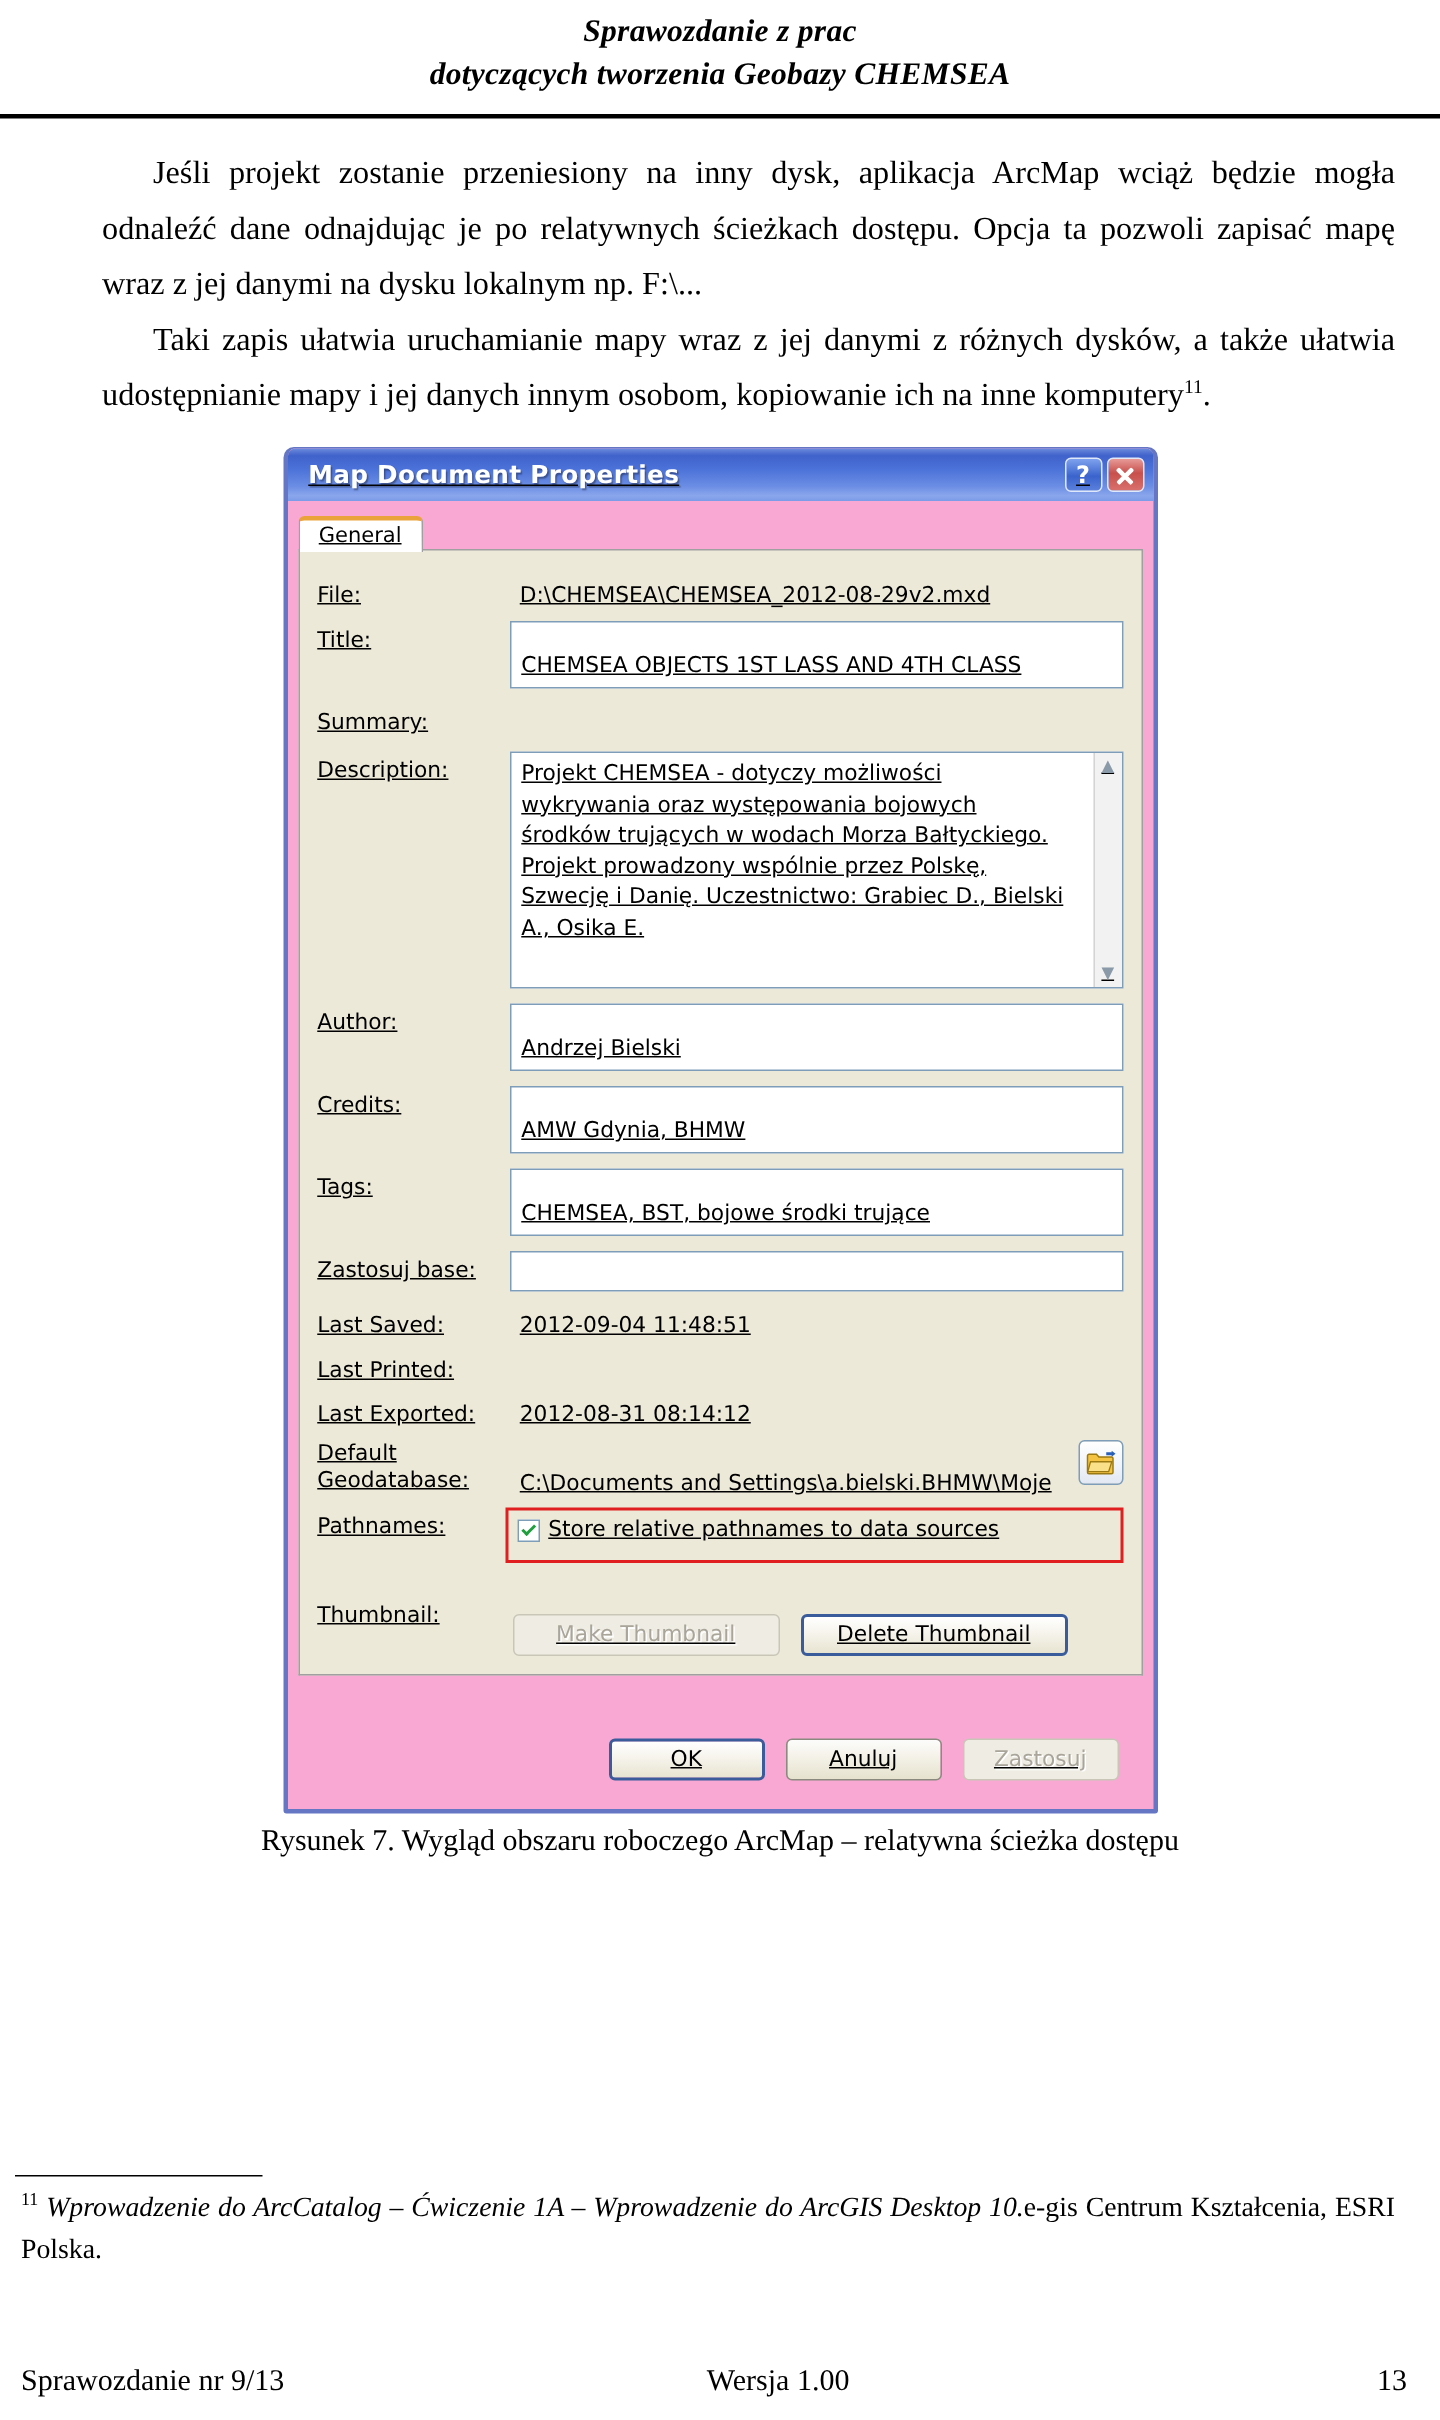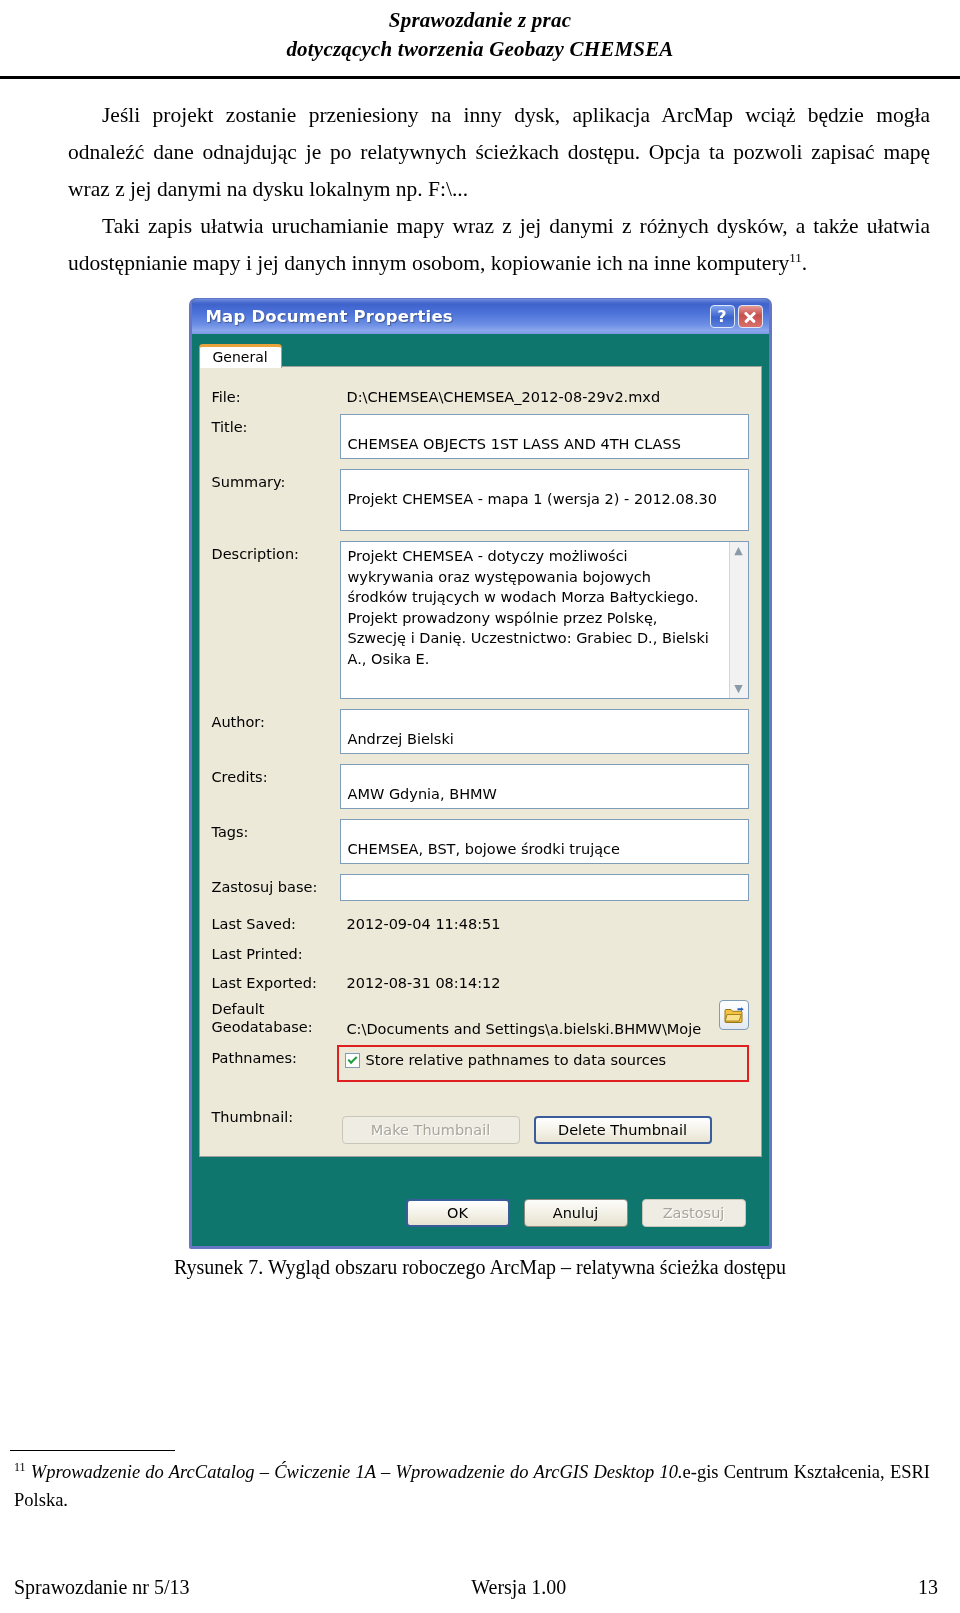--- a/index.html
+++ b/index.html
@@ -53,29 +53,30 @@
   }
 
   
   .figure-wrap {
     margin-top: 16px;
     display: flex;
     justify-content: center;
   }
   .xp-dialog {
     width: 583px;
-    background: #0f766e;
+    background: #f9a8d4;
     border: 1px solid #6476c4;
     border-left-width: 3px;
     border-right-width: 3px;
     border-bottom-width: 3px;
     border-radius: 7px 7px 2px 2px;
     font-family: "DejaVu Sans", sans-serif;
     position: relative;
     box-shadow: 0 0 0 0 transparent;
+    text-decoration: underline;
   }
   .titlebar {
     height: 35px;
     background: linear-gradient(to bottom,
         #6d8ede 0%, #5878d4 6%, #3f62cb 14%,
         #4c73d9 40%, #6b8de4 72%, #8aa6ec 90%, #7b9be8 100%);
     border-radius: 5px 5px 0 0;
     display: flex;
     align-items: center;
     padding: 0 6px 0 14px;
@@ -383,21 +384,20 @@
         <div class="static-val">D:\CHEMSEA\CHEMSEA_2012-08-29v2.mxd</div>
       </div>
 
       <div class="row">
         <div class="lbl">Title:</div>
         <div class="fld">CHEMSEA OBJECTS 1ST LASS AND 4TH CLASS</div>
       </div>
 
       <div class="row">
         <div class="lbl">Summary:</div>
-        <div class="fld summary">Projekt CHEMSEA - mapa 1 (wersja 2) - 2012.08.30</div>
       </div>
 
       <div class="row">
         <div class="lbl">Description:</div>
         <div class="fld desc-wrap">
           <div class="desc-text">Projekt CHEMSEA - dotyczy możliwości
 wykrywania oraz występowania bojowych
 środków trujących w wodach Morza Bałtyckiego.
 Projekt prowadzony wspólnie przez Polskę,
 Szwecję i Danię. Uczestnictwo: Grabiec D., Bielski
@@ -491,16 +491,16 @@
 </div>
 
 <div class="caption">Rysunek 7. Wygląd obszaru roboczego ArcMap – relatywna ścieżka dostępu</div>
 
 <div class="footnote-zone">
   <div class="footnote-rule"></div>
   <div class="footnote"><sup>11</sup> <span class="it">Wprowadzenie do ArcCatalog – Ćwiczenie 1A – Wprowadzenie do ArcGIS Desktop 10.</span><span>e-gis Centrum Kształcenia, ESRI Polska.</span></div>
 </div>
 
 <div class="page-footer">
-  <span class="f-left">Sprawozdanie nr 5/13</span>
+  <span class="f-left">Sprawozdanie nr 9/13</span>
   <span class="f-mid">Wersja 1.00</span>
   <span class="f-right">13</span>
 </div>
 
 </body></html>

